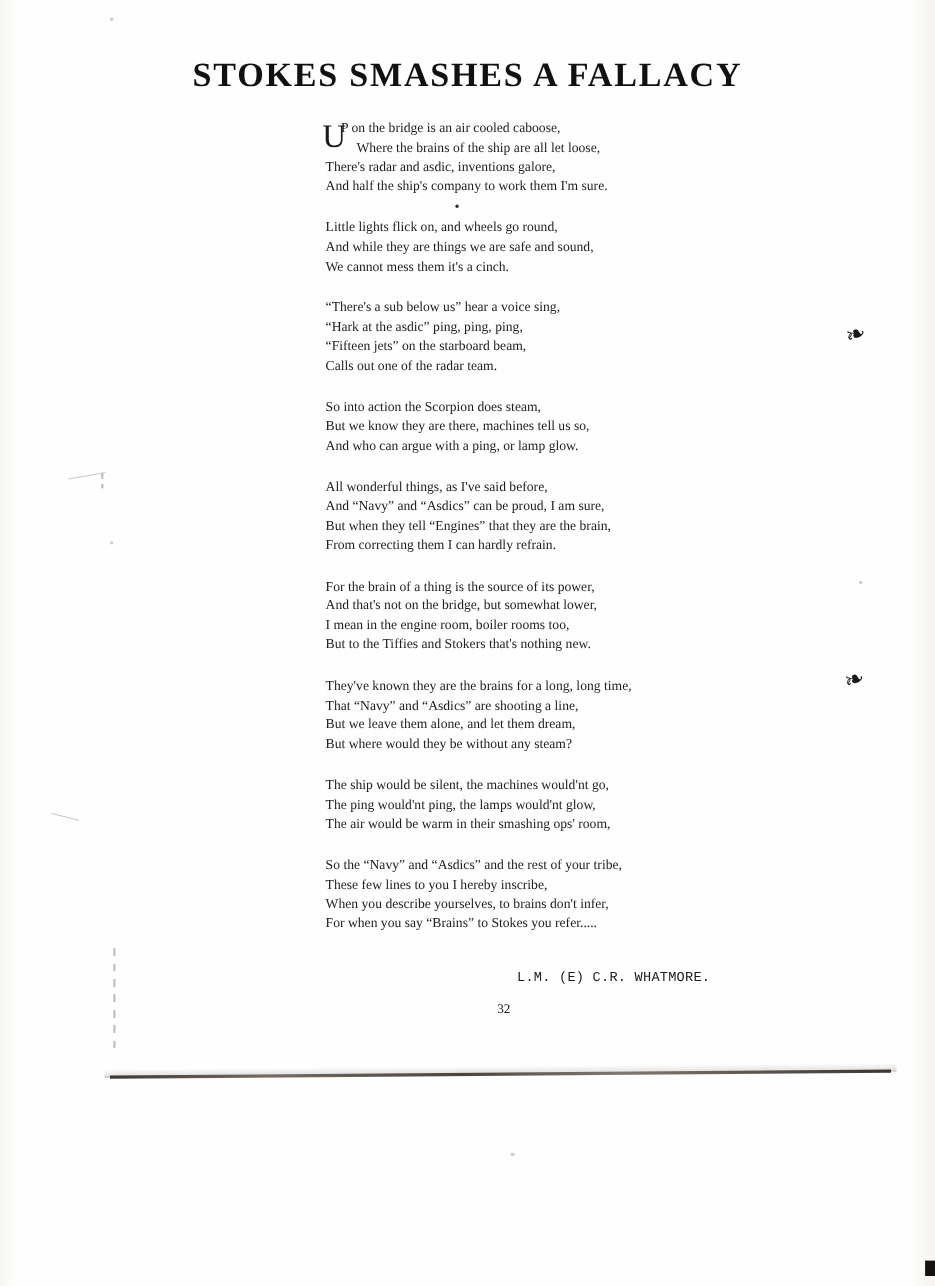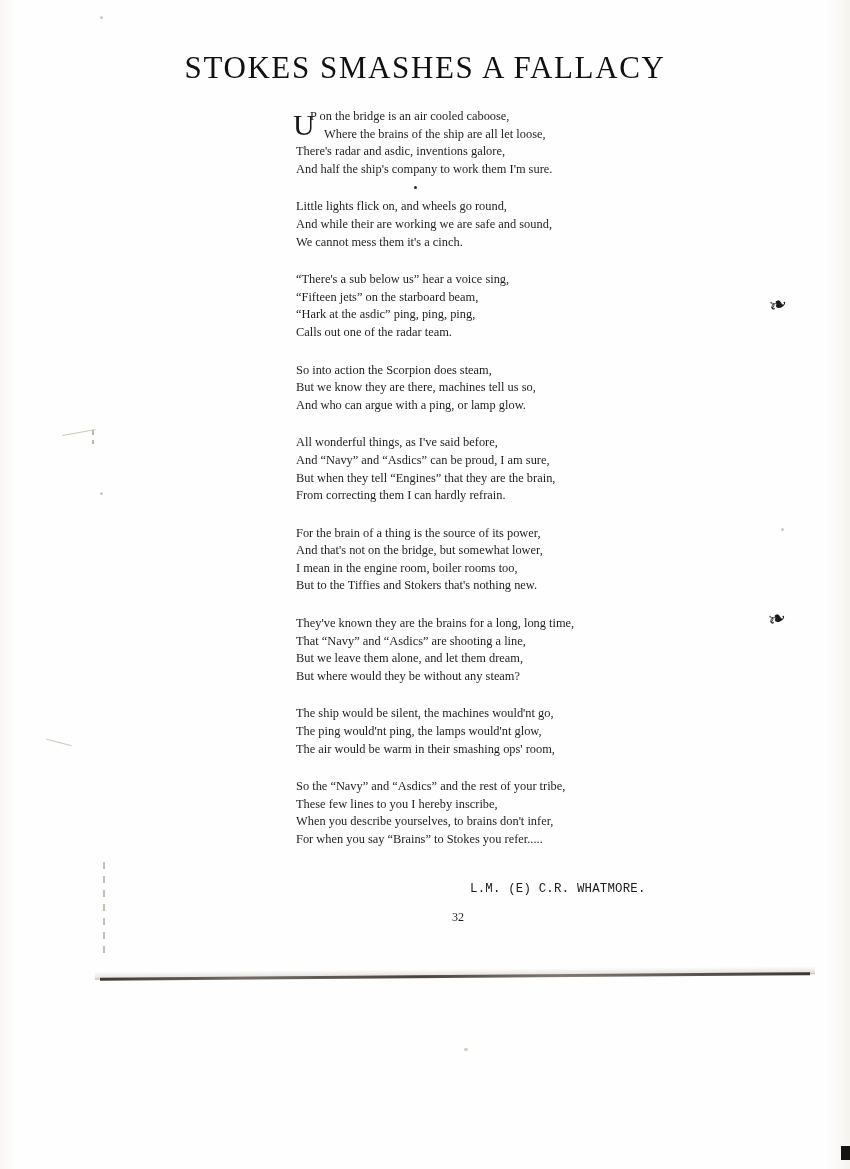--- a/index.html
+++ b/index.html
@@ -98,21 +98,21 @@
   }
 
   
   .title {
     position: absolute;
     left: 0;
     top: 50px;
     width: 850px;
     text-align: center;
     font-family: "Liberation Serif", serif;
-    font-weight: normal;
+    font-weight: bold;
     font-size: 31px;
     letter-spacing: 1.6px;
     color: #111111;
     white-space: nowrap;
   }
 
   
   .poem {
     position: absolute;
     left: 296px;
@@ -215,28 +215,28 @@
 
     <div class="stanza first">
       <div class="line l1">P on the bridge is an air cooled caboose,</div>
       <div class="line l2">Where the brains of the ship are all let loose,</div>
       <div class="line">There's radar and asdic, inventions galore,</div>
       <div class="line">And half the ship's company to work them I'm sure.</div>
     </div>
 
     <div class="stanza">
       <div class="line">Little lights flick on, and wheels go round,</div>
-      <div class="line">And while their are working we are safe and sound,</div>
+      <div class="line">And while they are things we are safe and sound,</div>
       <div class="line">We cannot mess them it's a cinch.</div>
     </div>
 
     <div class="stanza">
       <div class="line">“There's a sub below us” hear a voice sing,</div>
+      <div class="line">“Hark at the asdic” ping, ping, ping,</div>
       <div class="line">“Fifteen jets” on the starboard beam,</div>
-      <div class="line">“Hark at the asdic” ping, ping, ping,</div>
       <div class="line">Calls out one of the radar team.</div>
     </div>
 
     <div class="stanza">
       <div class="line">So into action the Scorpion does steam,</div>
       <div class="line">But we know they are there, machines tell us so,</div>
       <div class="line">And who can argue with a ping, or lamp glow.</div>
     </div>
 
     <div class="stanza">

